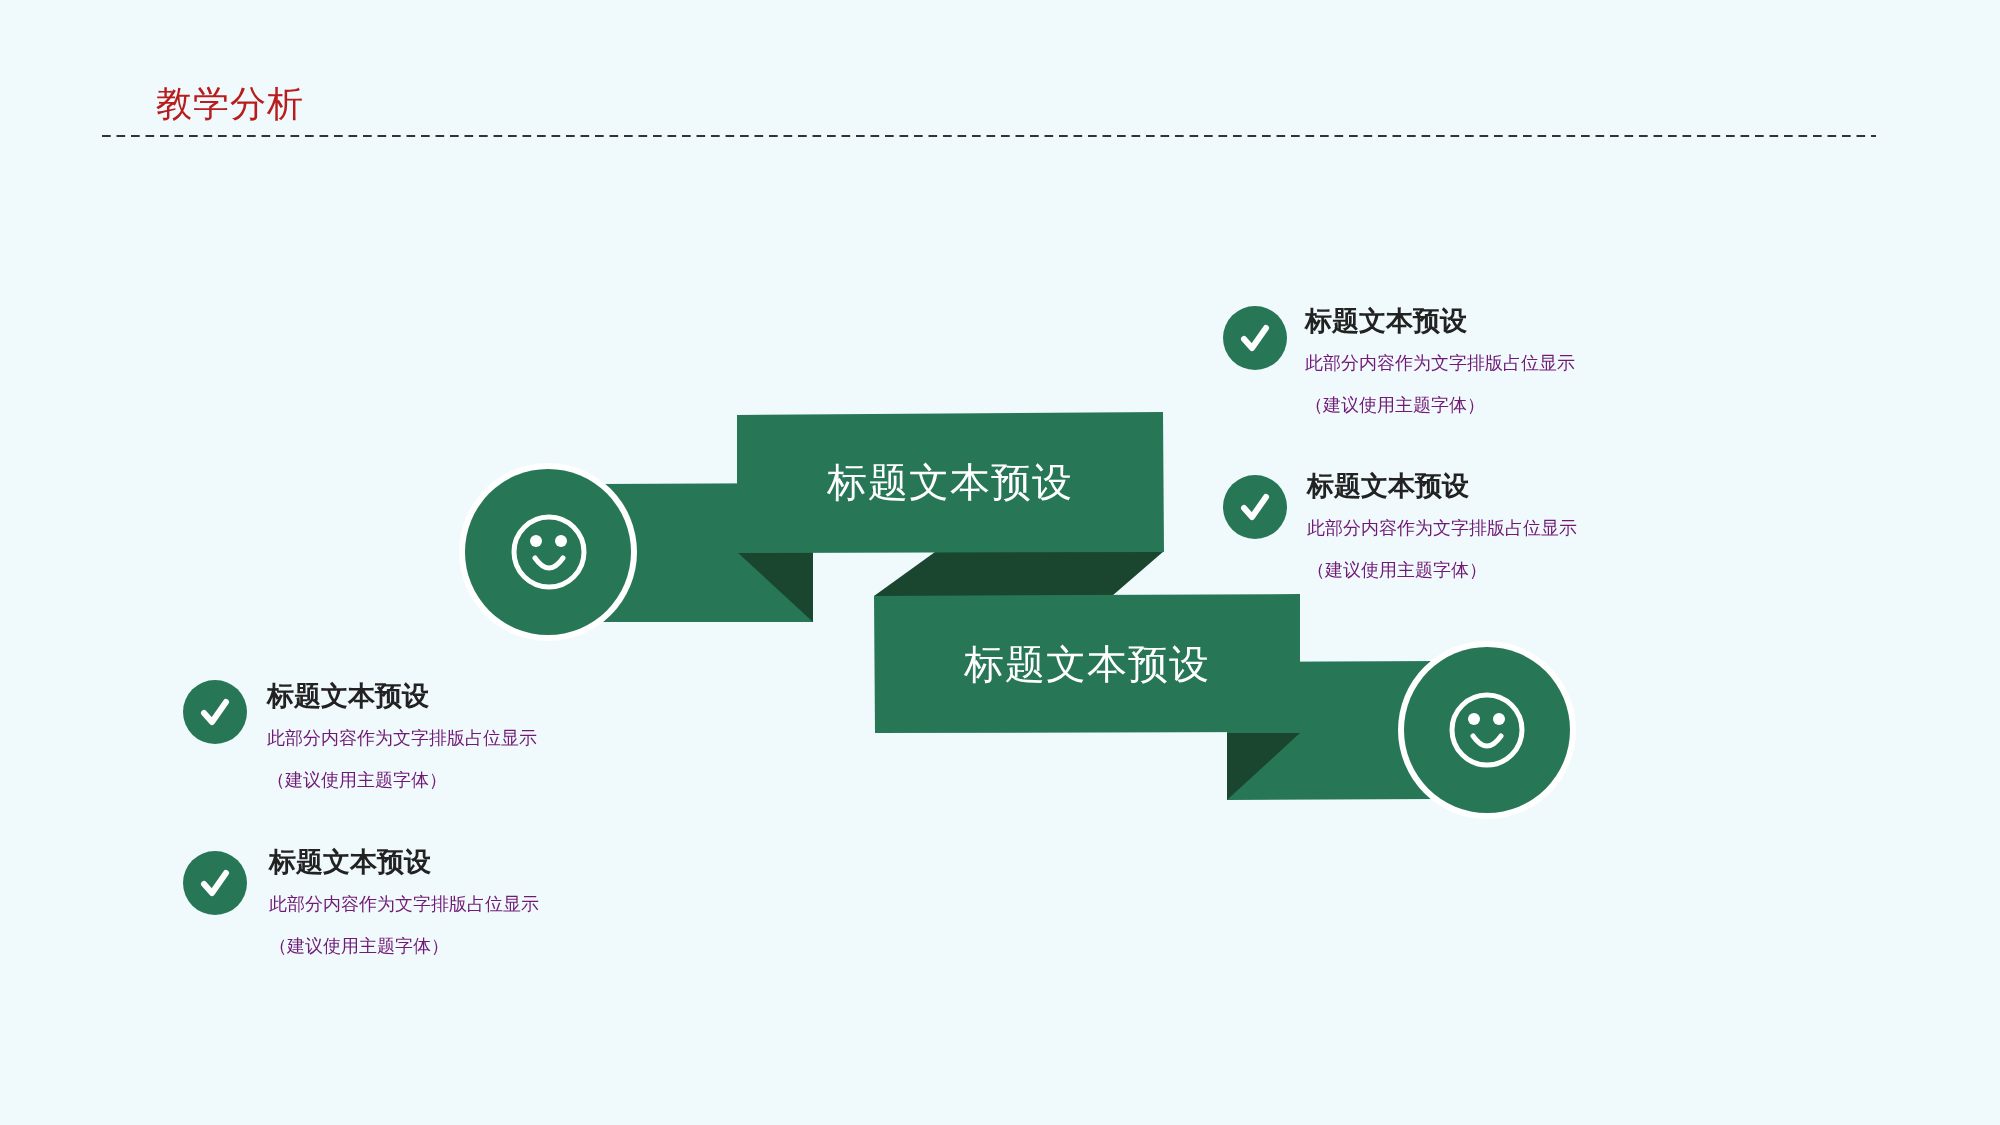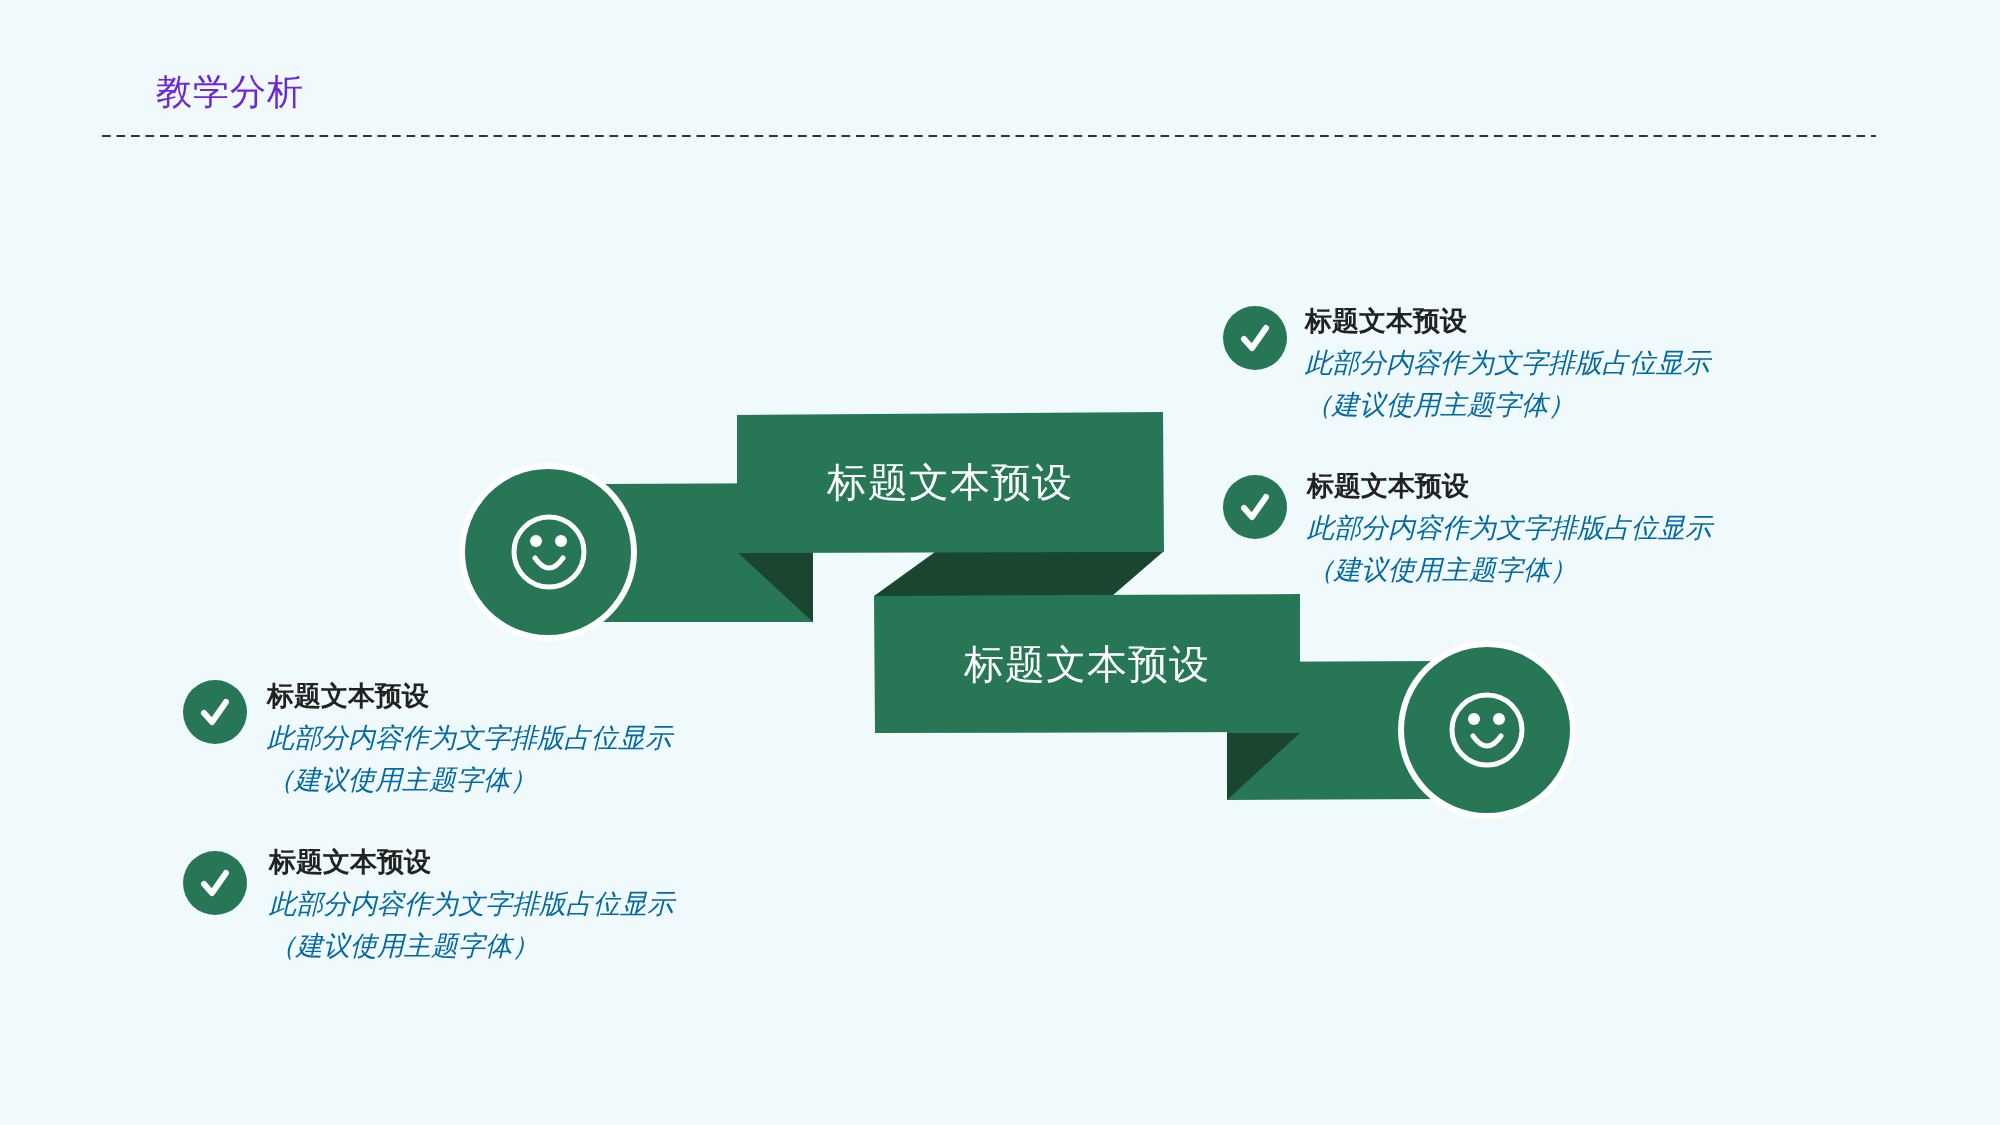--- a/index.html
+++ b/index.html
@@ -10,24 +10,24 @@
       width: 2000px;
       height: 1125px;
       background: #f0fafd;
       position: relative;
       overflow: hidden;
       font-family: "DejaVu Sans", "Liberation Sans", sans-serif;
     }
     .page-title {
       position: absolute;
       left: 156px;
-      top: 68px;
+      top: 80px;
       font-size: 36px;
       line-height: 48px;
-      color: #6d28d9;
+      color: #b91c1c;
       letter-spacing: 1px;
     }
     .divider {
       position: absolute;
       left: 102px;
       top: 135px;
       width: 1774px;
       height: 2px;
       background-image: linear-gradient(to right, #333333 0 9px, transparent 9px 14.5px);
       background-size: 14.5px 2px;
@@ -77,25 +77,24 @@
       width: 470px;
     }
     .item .t-title {
       font-size: 27px;
       line-height: 42px;
       font-weight: bold;
       color: #222222;
       white-space: nowrap;
     }
     .item .t-line {
-      font-size: 27px;
+      font-size: 18px;
       line-height: 42px;
-      color: #0369a1;
+      color: #701a75;
       white-space: nowrap;
-      font-style: italic;
     }
   </style>
 </head>
 <body>
 
 <div class="page-title">教学分析</div>
 <div class="divider"></div>
 
 <svg class="ribbon" viewBox="0 0 2000 1125" xmlns="http://www.w3.org/2000/svg">
 

